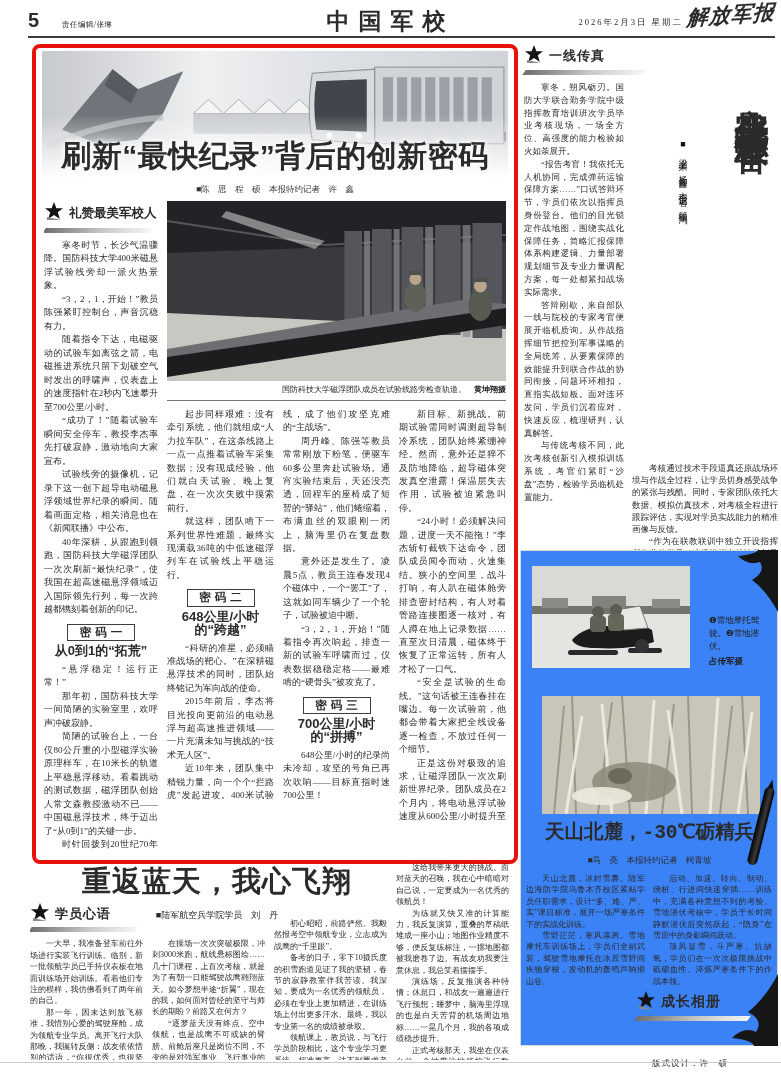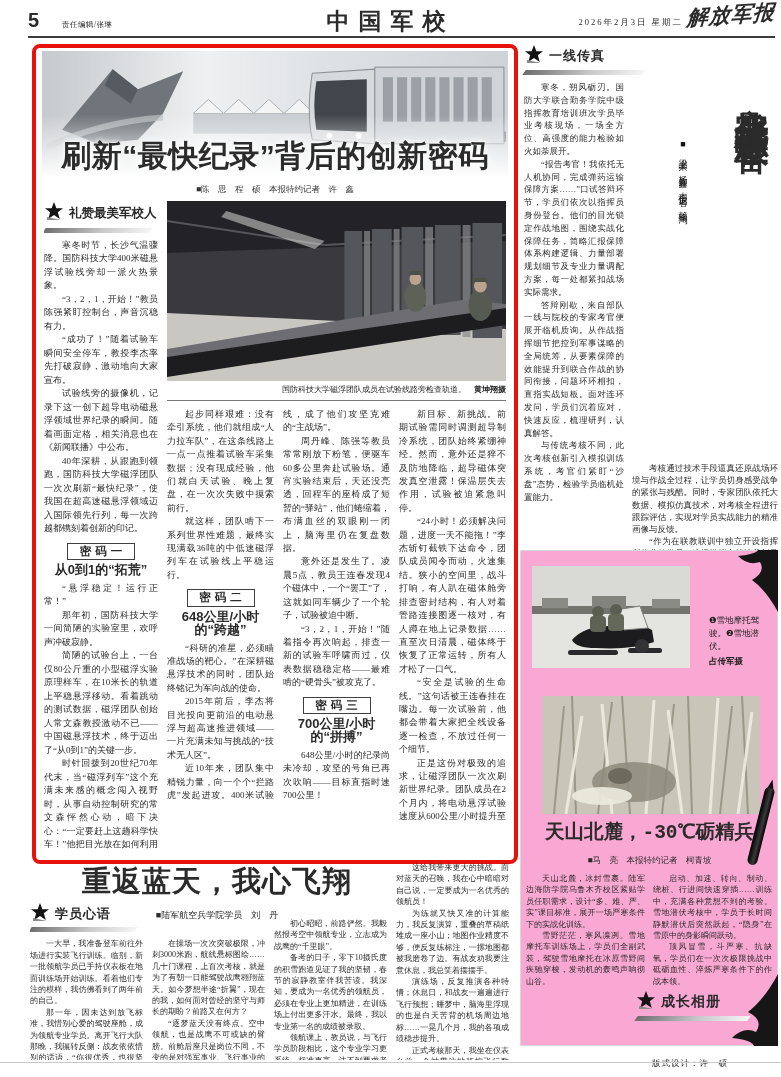--- a/index.html
+++ b/index.html
@@ -47,21 +47,21 @@
   
   #sidebar{position:absolute;left:524px;top:44px;width:255px;}
   #sidebar .badge{width:128px;text-align:center;}
   #sb-row{display:flex;margin-top:6px;gap:36px;}
   #sb-col1{width:100px;flex:none;height:452px;overflow:hidden;font-size:8.5px;line-height:12.8px;}
   #sb-byline{writing-mode:vertical-rl;font-size:9px;letter-spacing:2px;margin-left:16px;margin-top:58px;height:300px;color:#111;}
   #sb-headline{writing-mode:vertical-rl;font-family:"Liberation Sans","DejaVu Sans",sans-serif;font-weight:bold;
                font-size:34px;letter-spacing:3px;height:412px;margin-left:auto;margin-right:4px;}
   #sb-col2{position:absolute;left:108px;top:418px;width:146px;height:114px;overflow:hidden;font-size:8.5px;line-height:12.2px;}
   
-  #album{position:absolute;left:520px;top:550px;width:258px;height:496px;background:#f9a8d4;
+  #album{position:absolute;left:520px;top:550px;width:258px;height:496px;background:#3b82f6;
          box-shadow:0 0 0 1px #d8d8d6 inset;}
   .corner{position:absolute;}
   #album-photo1{position:absolute;left:12px;top:16px;width:158px;height:102px;}
   #album-caption{position:absolute;right:5px;top:64px;width:64px;font-size:8.5px;line-height:13px;color:#222;}
   #album-caption b{display:block;margin-top:2px;}
   #album-photo2{position:absolute;left:22px;top:146px;width:218px;height:118px;}
   #album-article{position:absolute;left:6px;top:268px;width:247px;}
   #album-headline{font-family:Liberation Mono, monospace;font-weight:bold;font-size:19.5px;text-align:center;}
   #album-byline{text-align:center;font-size:8.5px;margin:10px 0 6px;}
   #album-cols{display:flex;gap:8px;}
@@ -158,20 +158,21 @@
                   <path d="M3 16 L17 19 L3 19 Z" fill="#8a8a8a"></path>
                 </svg>
             </span>
             <span class="badge-text">礼赞最美军校人</span>
           </div>
           <div class="badge-stripe"></div>
         </div>
         <div>
             <p class="para">寒冬时节，长沙气温骤降。国防科技大学400米磁悬浮试验线旁却一派火热景象。</p>
             <p class="para">“3，2，1，开始！”教员陈强紧盯控制台，声音沉稳有力。</p>
+            <p class="para">随着指令下达，电磁驱动的试验车如离弦之箭，电磁推进系统只留下划破空气时发出的呼啸声，仅表盘上的速度指针在2秒内飞速攀升至700公里/小时。</p>
             <p class="para">“成功了！”随着试验车瞬间安全停车，教授李杰率先打破寂静，激动地向大家宣布。</p>
             <p class="para">试验线旁的摄像机，记录下这一创下超导电动磁悬浮领域世界纪录的瞬间。随着画面定格，相关消息也在《新闻联播》中公布。</p>
             <p class="para">40年深耕，从跟跑到领跑，国防科技大学磁浮团队一次次刷新“最快纪录”，使我国在超高速磁悬浮领域迈入国际领先行列，每一次跨越都镌刻着创新的印记。</p>
           </div>
         <div class="code-wrap">
           <div class="code-box">密码一</div>
           <div class="code-title">从0到1的“拓荒”</div>
         </div>
         <div>
             <p class="para">“悬浮稳定！运行正常！”</p>

